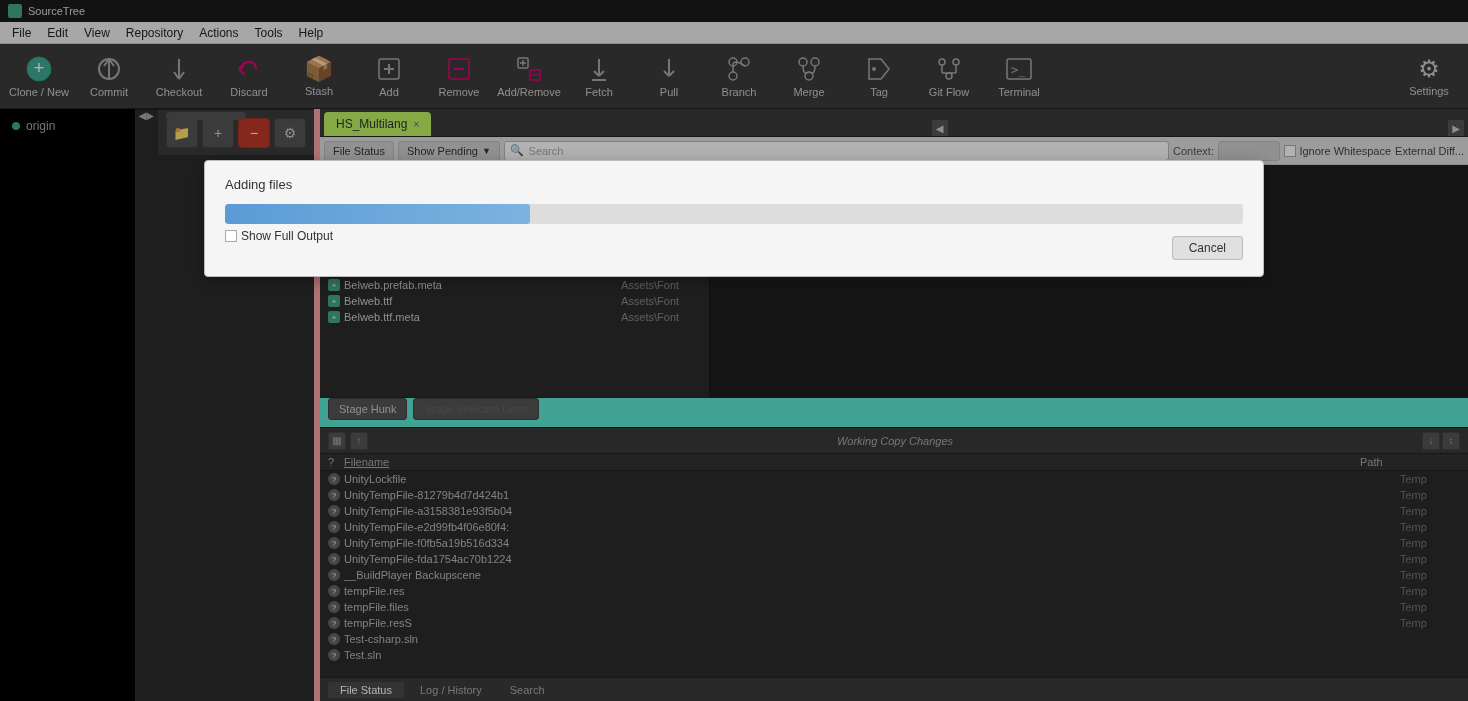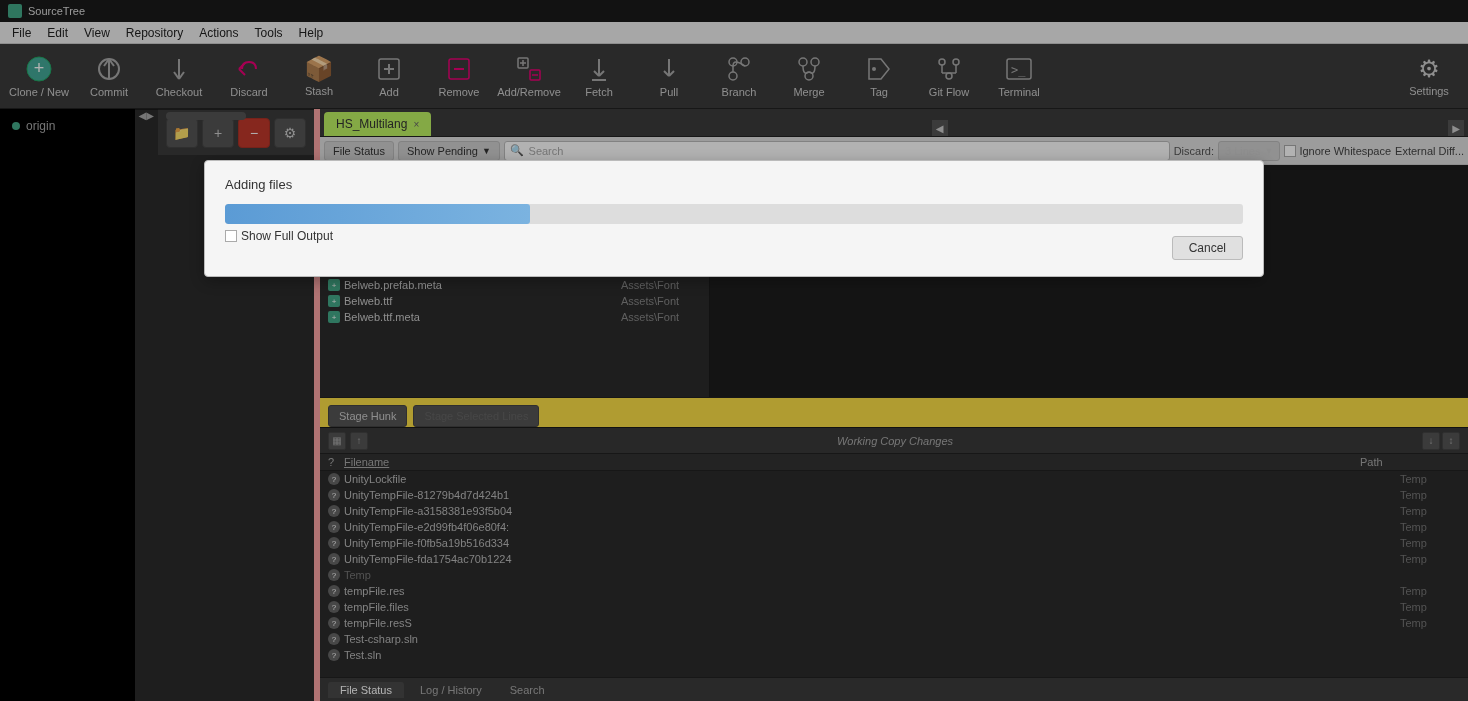--- a/index.html
+++ b/index.html
@@ -331,23 +331,23 @@
       text-align: right;
       margin-right: 8px;
       flex-shrink: 0;
     }
     .diff-line .line-content { color: #ccc; }
     .diff-line .key { color: #e8c46a; }
 
     
     #stage-bar {
       height: 30px;
-      background: #fde047;
-      display: flex;
-      align-items: flex-end;
+      background: #5eead4;
+      display: flex;
+      align-items: flex-start;
       padding: 0 8px;
       gap: 6px;
       border-top: 1px solid #222;
     }
     .stage-btn {
       background: #555;
       border: 1px solid #444;
       border-radius: 3px;
       padding: 3px 10px;
       font-size: 11px;
@@ -741,21 +741,21 @@
         <span>File Status</span>
       </div>
       <div class="repo-toolbar-btn">
         <span>Show Pending</span>
         <span class="dropdown-arrow">▼</span>
       </div>
       <div class="repo-search">
         <span style="color:#bbb;margin-right:4px;">🔍</span>
         <span style="color:#aaa;">Search</span>
       </div>
-      <span class="context-label">Discard:</span>
+      <span class="context-label">Context:</span>
       <div class="context-select">
         <span>3 Lines</span>
         <span style="margin-left:4px;font-size:9px;">▼</span>
       </div>
       <div class="ignore-checkbox">
         <div class="checkbox-box"></div>
         <span>Ignore Whitespace</span>
       </div>
       <span class="ext-diff">External Diff...</span>
     </div>
@@ -896,20 +896,21 @@
       <span class="wc-file-name">UnityTempFile-f0fb5a19b516d334</span>
       <span class="wc-file-path">Temp</span>
     </div>
             <div class="wc-file-item">
       <div class="wc-file-icon q">?</div>
       <span class="wc-file-name">UnityTempFile-fda1754ac70b1224</span>
       <span class="wc-file-path">Temp</span>
     </div>
             <div class="wc-file-item">
       <div class="wc-file-icon q">?</div>
+      <span class="wc-file-name">__BuildPlayer Backupscene</span>
       <span class="wc-file-path">Temp</span>
     </div>
             <div class="wc-file-item">
       <div class="wc-file-icon q">?</div>
       <span class="wc-file-name">tempFile.res</span>
       <span class="wc-file-path">Temp</span>
     </div>
             <div class="wc-file-item">
       <div class="wc-file-icon q">?</div>
       <span class="wc-file-name">tempFile.files</span>

